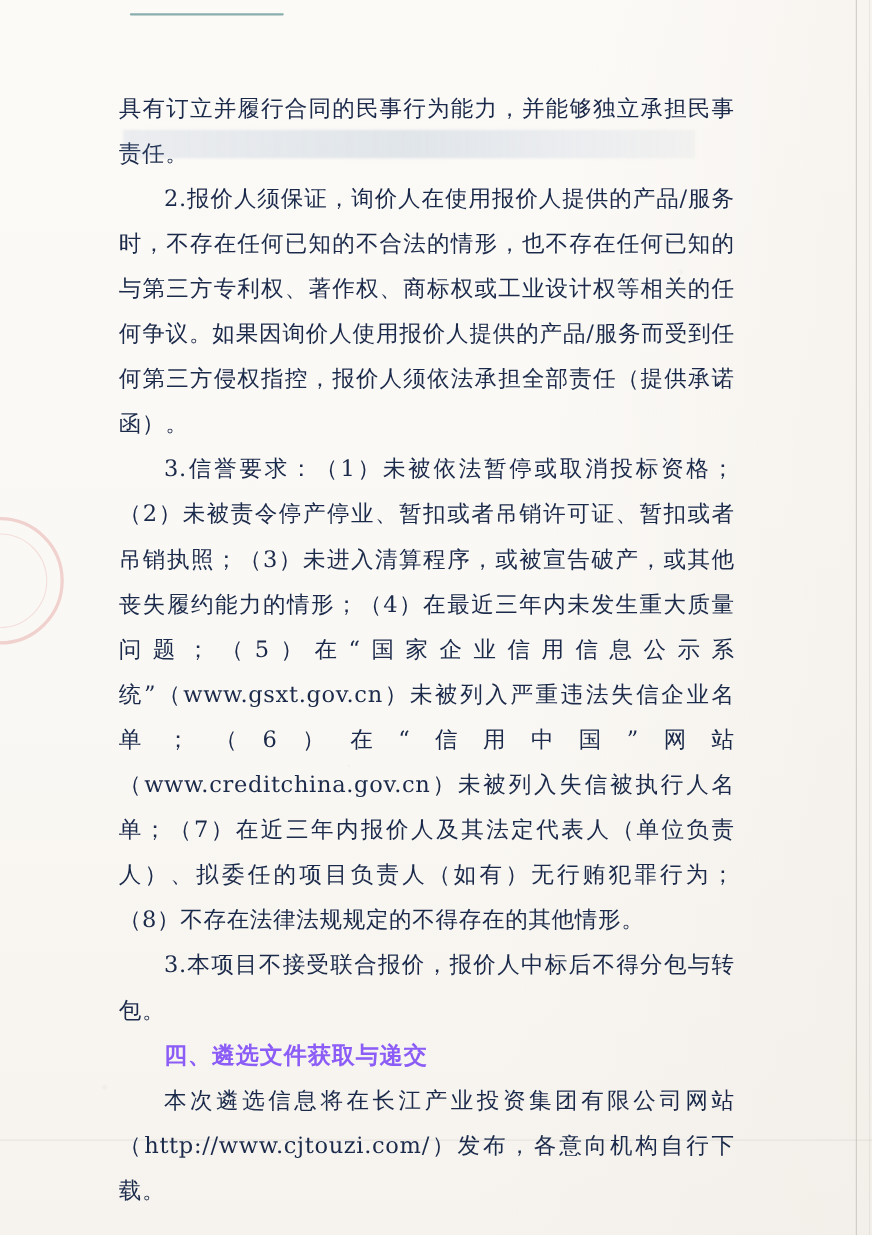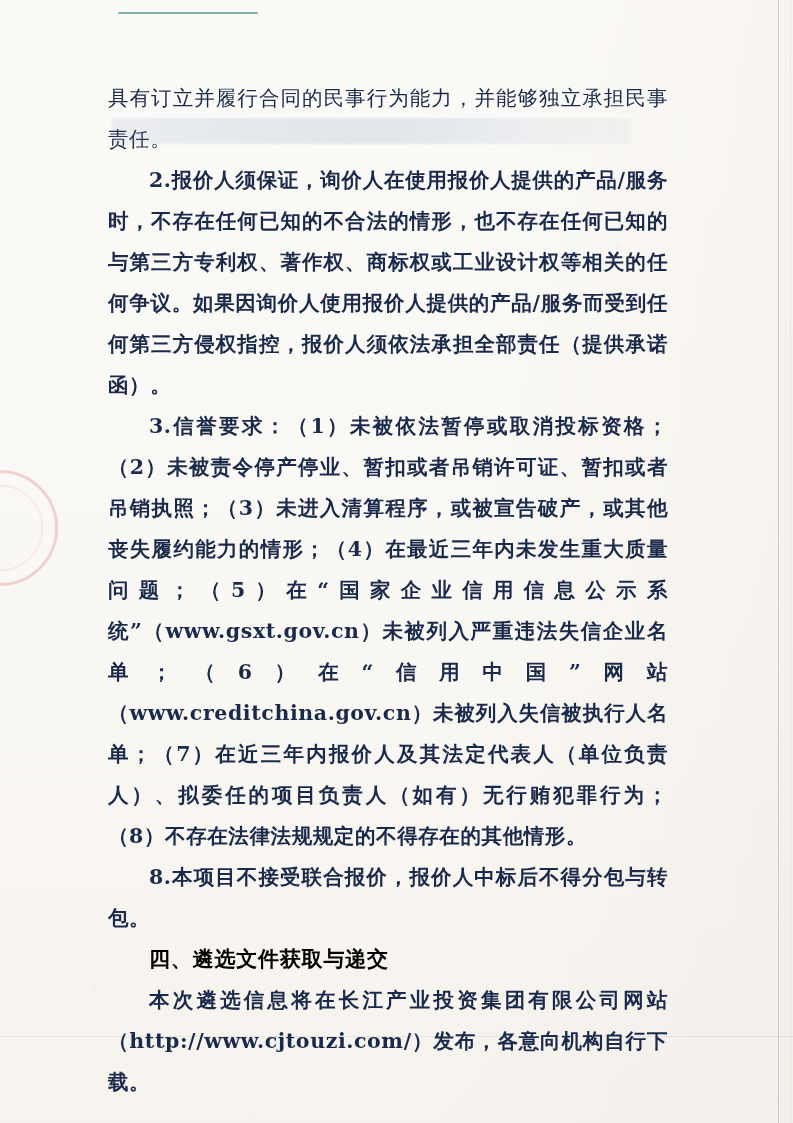--- a/index.html
+++ b/index.html
@@ -57,24 +57,23 @@
     font-size: 20.5px;
     line-height: 41px;
     letter-spacing: 0.6px;
     text-align: justify;
     text-justify: inter-ideograph;
     margin: 0;
     text-indent: 0;
   }
   .para.indent {
     text-indent: 41px;
-    font-weight: bold;
   }
   .heading {
-    color: #000000;
+    color: #8b5cf6;
     font-size: 21px;
     line-height: 41px;
     letter-spacing: 0.8px;
     font-weight: bold;
     margin: 0;
     text-indent: 41px;
     font-family: "DejaVu Sans", sans-serif;
   }
   
   .seal {
@@ -131,20 +130,20 @@
   <div class="edge-line-bottom" style="bottom:86px; opacity:0.5;"></div>
 
   <div class="seal">
     <div class="seal-inner"></div>
   </div>
 
   <div class="content">
     <p class="para">具有订立并履行合同的民事行为能力，并能够独立承担民事责任。</p>
     <p class="para indent">2.报价人须保证，询价人在使用报价人提供的产品/服务时，不存在任何已知的不合法的情形，也不存在任何已知的与第三方专利权、著作权、商标权或工业设计权等相关的任何争议。如果因询价人使用报价人提供的产品/服务而受到任何第三方侵权指控，报价人须依法承担全部责任（提供承诺函）。</p>
     <p class="para indent">3.信誉要求：（1）未被依法暂停或取消投标资格；（2）未被责令停产停业、暂扣或者吊销许可证、暂扣或者吊销执照；（3）未进入清算程序，或被宣告破产，或其他丧失履约能力的情形；（4）在最近三年内未发生重大质量问题；（5）在“国家企业信用信息公示系统”（www.gsxt.gov.cn）未被列入严重违法失信企业名单；（6）在“信用中国”网站（www.creditchina.gov.cn）未被列入失信被执行人名单；（7）在近三年内报价人及其法定代表人（单位负责人）、拟委任的项目负责人（如有）无行贿犯罪行为；（8）不存在法律法规规定的不得存在的其他情形。</p>
-    <p class="para indent">8.本项目不接受联合报价，报价人中标后不得分包与转包。</p>
+    <p class="para indent">3.本项目不接受联合报价，报价人中标后不得分包与转包。</p>
     <p class="heading">四、遴选文件获取与递交</p>
     <p class="para indent">本次遴选信息将在长江产业投资集团有限公司网站（http://www.cjtouzi.com/）发布，各意向机构自行下载。</p>
   </div>
 
   <div class="smear"></div>
   <div class="noise"></div>
 </div>
 
 </body></html>

